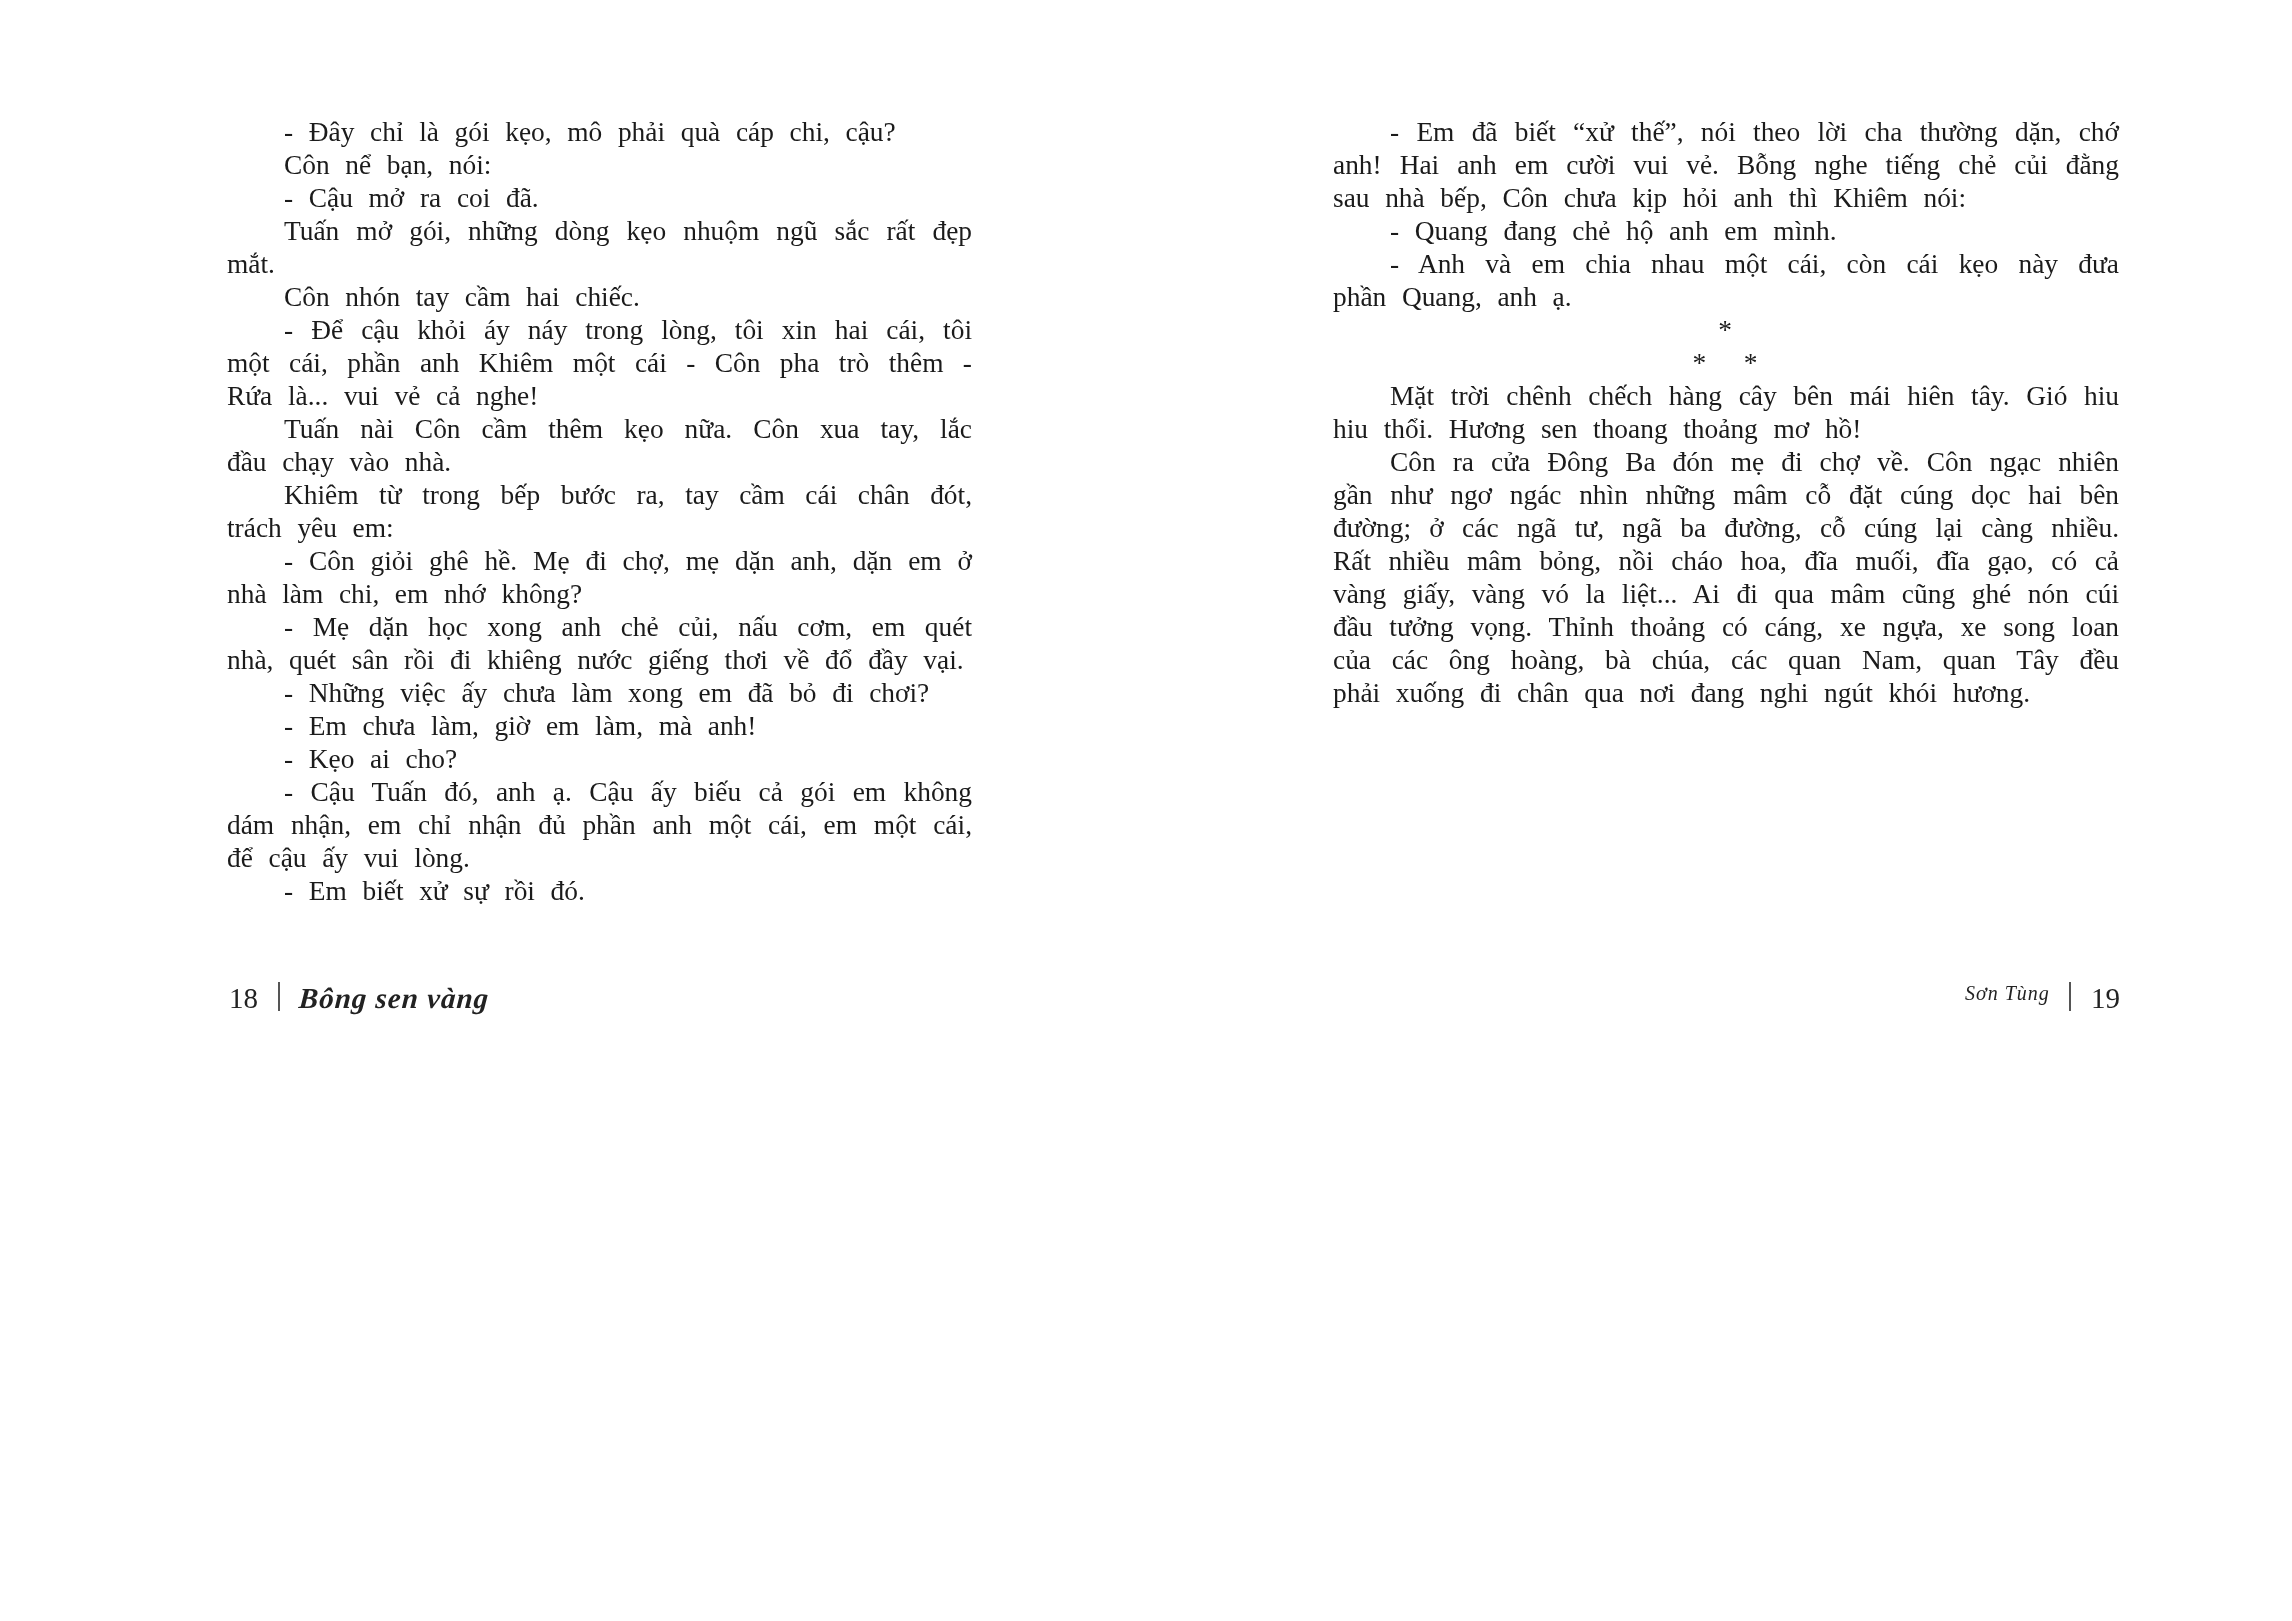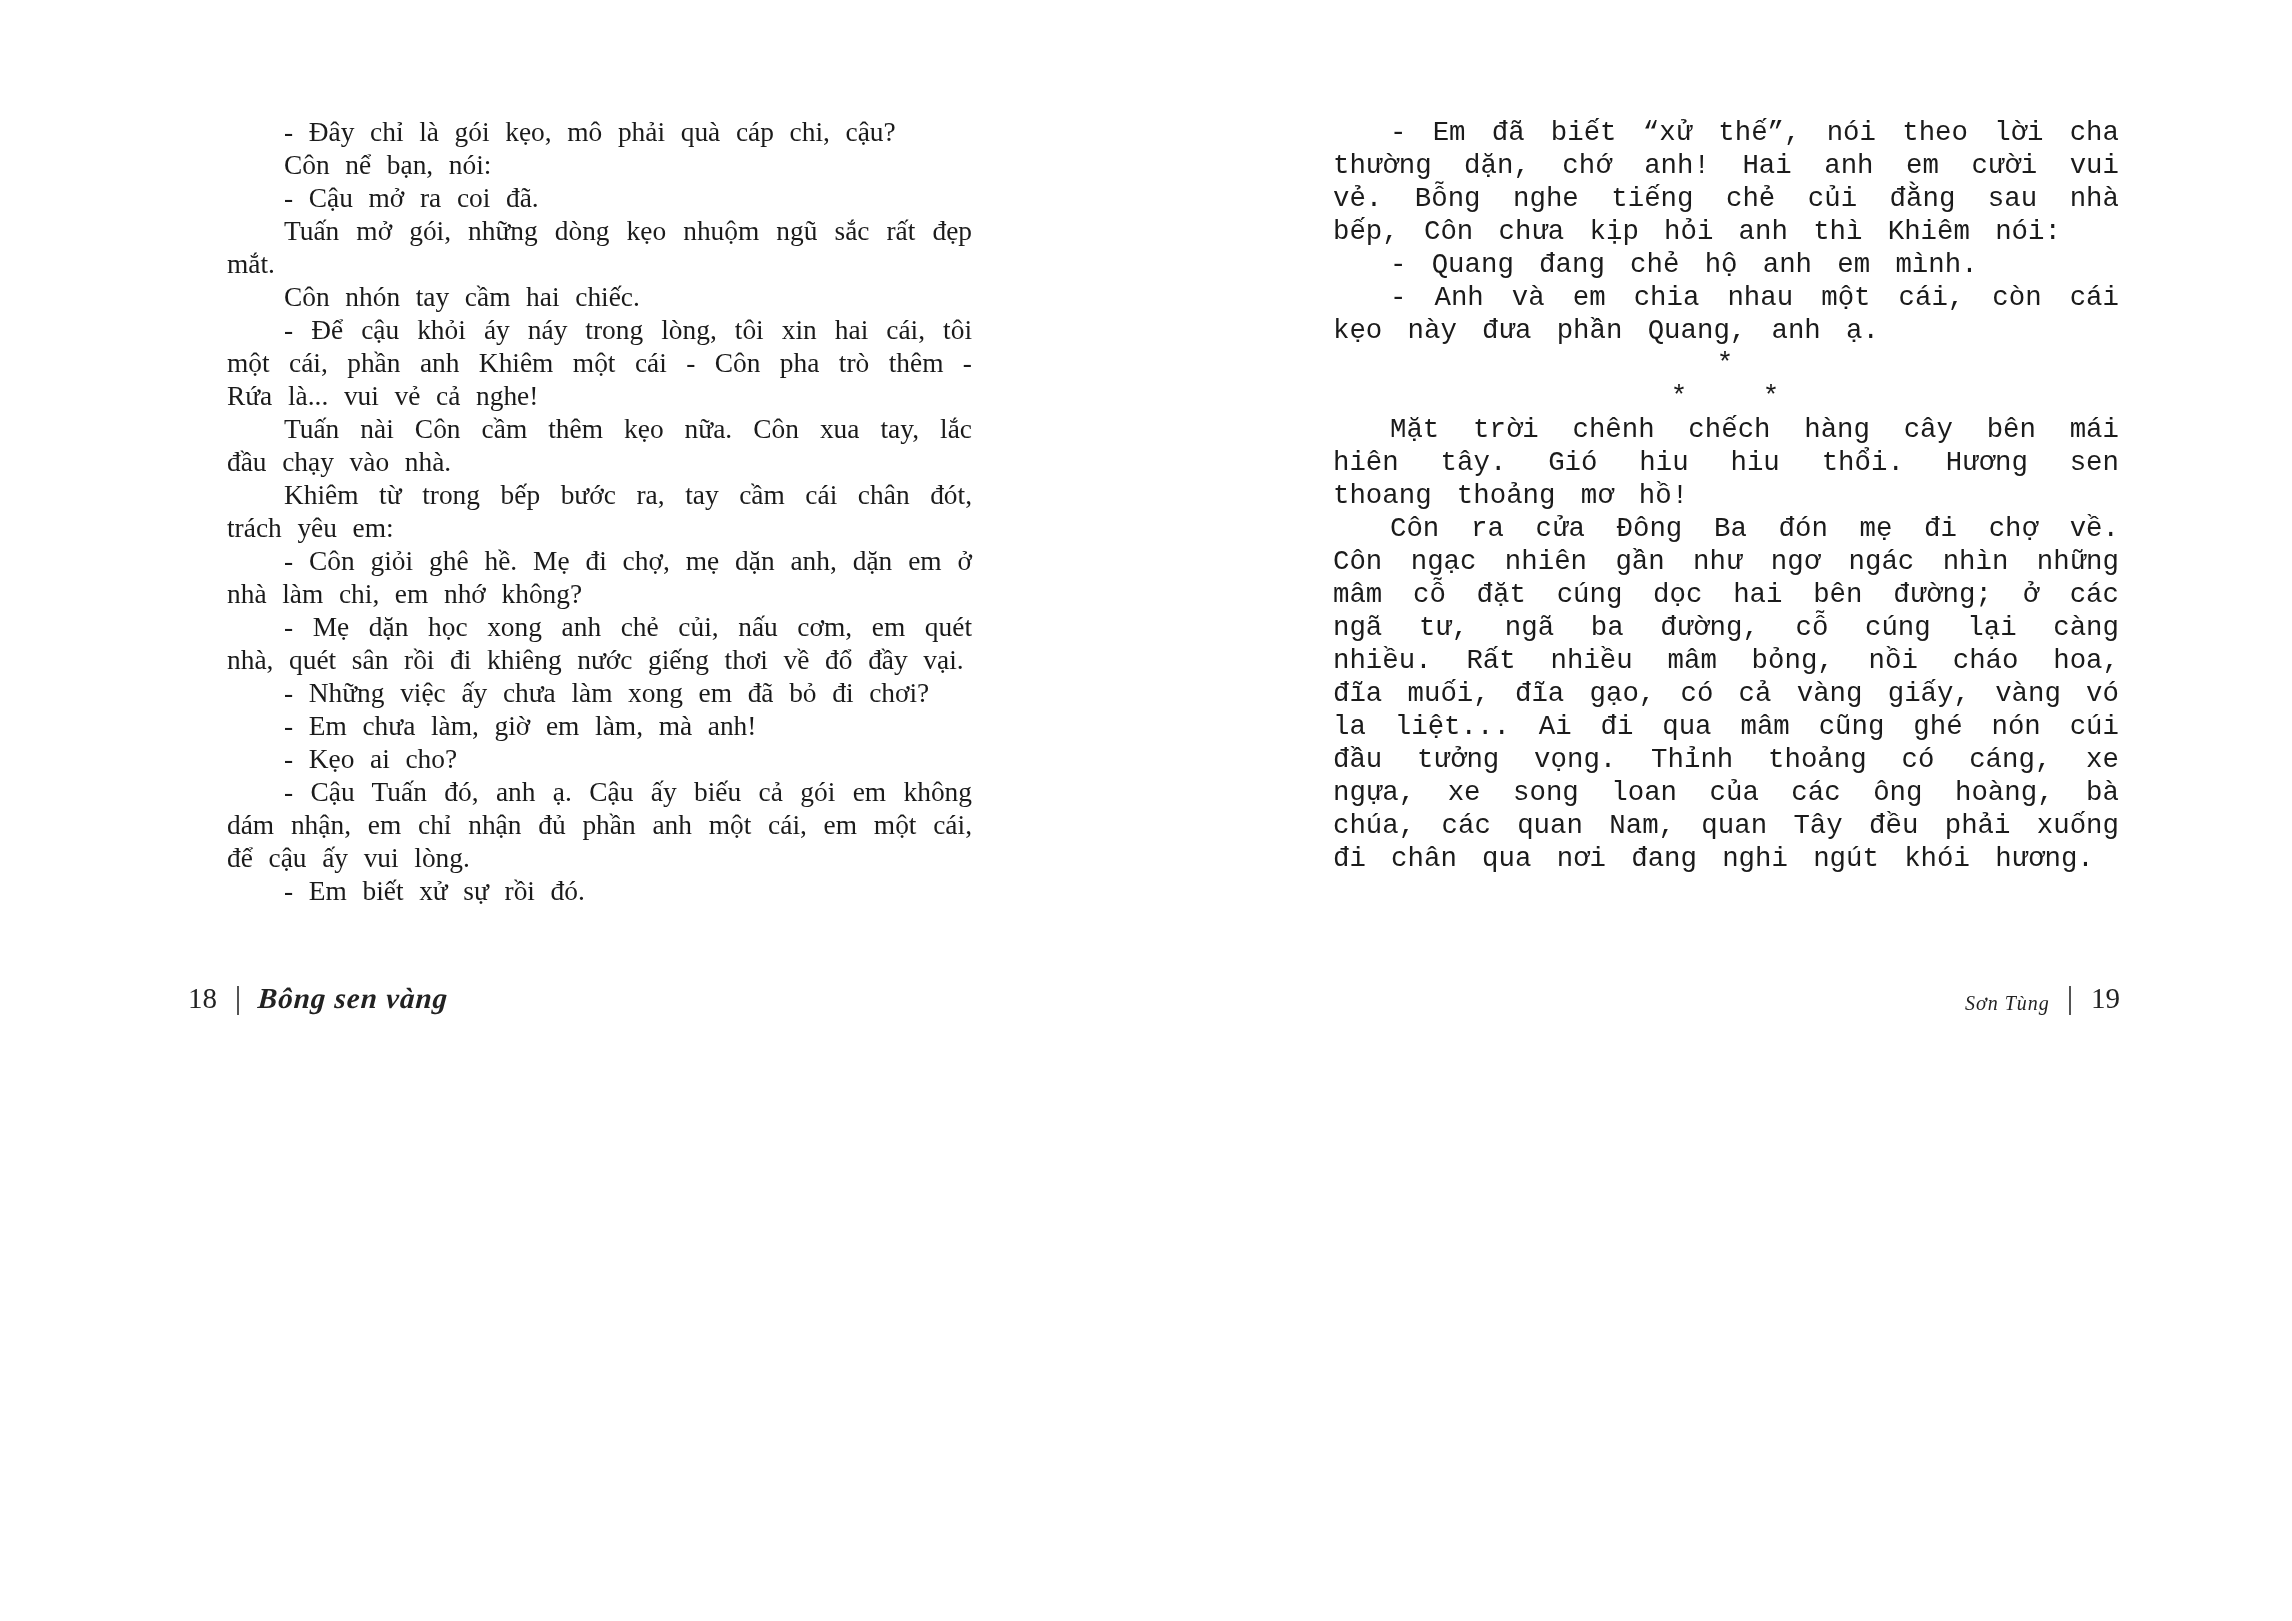--- a/index.html
+++ b/index.html
@@ -18,38 +18,39 @@
     top: 116px;
     font-size: 27.4px;
     line-height: 33px;
     text-align: justify;
   }
   .text-col p {
     text-indent: 57px;
     word-spacing: 8.8px;
   }
   #left-col  { left: 227px;  width: 745px; }
-  #right-col { left: 1333px; width: 786px; font-family: Liberation Mono, monospace; }
+  #right-col { left: 1333px; width: 786px; }
 
   .section-break {
     text-align: center;
     line-height: 33px;
     font-size: 27.4px;
     letter-spacing: 2px;
   }
   .section-break .break-line { white-space: pre; text-indent: 0; }
 
   .footer {
     position: absolute;
     top: 982px;
     display: flex;
-    align-items: flex-end;
+    align-items: flex-start;
     gap: 19.6px;
     font-size: 28px;
     color: #222222;
+    margin-left: 41px;
   }
   #footer-left  { left: 188px; }
   #footer-right { right: 173px; }
 
   .vbar {
     width: 2px;
     height: 29px;
     background: #555555;
     display: inline-block;
   }

